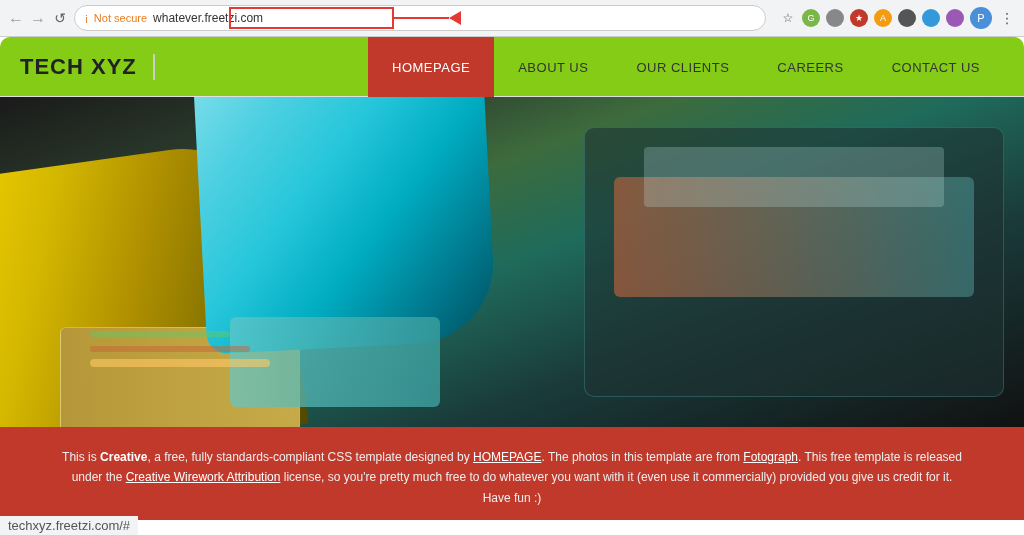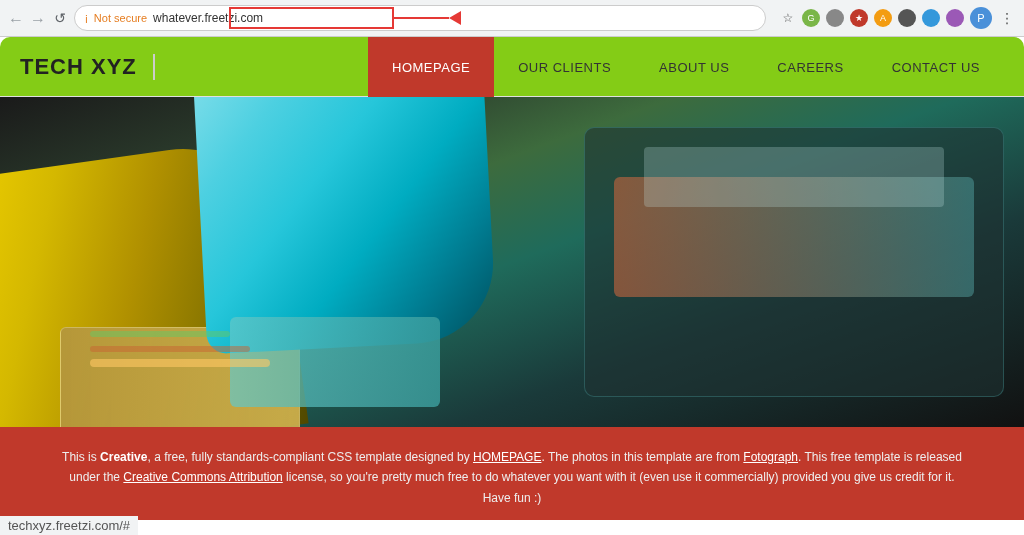--- a/index.html
+++ b/index.html
@@ -199,22 +199,22 @@
     </div>
   </div>
 </div>
 
 <div class="website">
 
   <div class="site-header">
     <div class="site-logo">TECH XYZ</div>
     <nav class="site-nav">
       <div class="nav-item active">HOMEPAGE</div>
+      <div class="nav-item">ABOUT US</div>
       <div class="nav-item">OUR CLIENTS</div>
-      <div class="nav-item">ABOUT US</div>
       <div class="nav-item">CAREERS</div>
       <div class="nav-item">CONTACT US</div>
     </nav>
   </div>
 
   <div class="hero-image">
 
     <div style="position:absolute; inset:0; background: linear-gradient(160deg, #1a1a1a 0%, #2c3e2d 20%, #3d6b3d 35%, #1f6b5b 50%, #1a3a3a 70%, #111 100%);"></div>
 
     <div style="position:absolute; left:-30px; bottom:-20px; width:320px; height:290px; background:linear-gradient(110deg, #f0d000 0%, #d4b800 25%, #b09000 50%, #807000 75%, #504800 100%); border-radius:40px 100px 0 0; transform:rotate(-8deg);"></div>
@@ -233,20 +233,20 @@
     <div style="position:absolute; left:90px; bottom:60px; width:180px; height:8px; background:rgba(255,200,100,0.6); border-radius:4px;"></div>
     <div style="position:absolute; left:90px; bottom:75px; width:160px; height:6px; background:rgba(200,100,50,0.5); border-radius:3px;"></div>
     <div style="position:absolute; left:90px; bottom:90px; width:140px; height:6px; background:rgba(100,200,100,0.5); border-radius:3px;"></div>
   </div>
 
   <div class="site-footer">
     <p>
       This is <strong>Creative</strong>, a free, fully standards-compliant CSS template designed by <a href="#">HOMEPAGE</a>. The photos in this template are from <a href="#">Fotograph</a>. This free template is released
     </p>
     <p>
-      under the <a href="#">Creative Commons Attribution</a> license, so you're pretty much free to do whatever you want with it (even use it commercially) provided you give us credit for it.
+      under the <a href="#">Creative Wirework Attribution</a> license, so you're pretty much free to do whatever you want with it (even use it commercially) provided you give us credit for it.
     </p>
     <p>Have fun :)</p>
   </div>
 
 </div>
 
 <div class="status-bar">techxyz.freetzi.com/#</div>
 
 </body></html>

